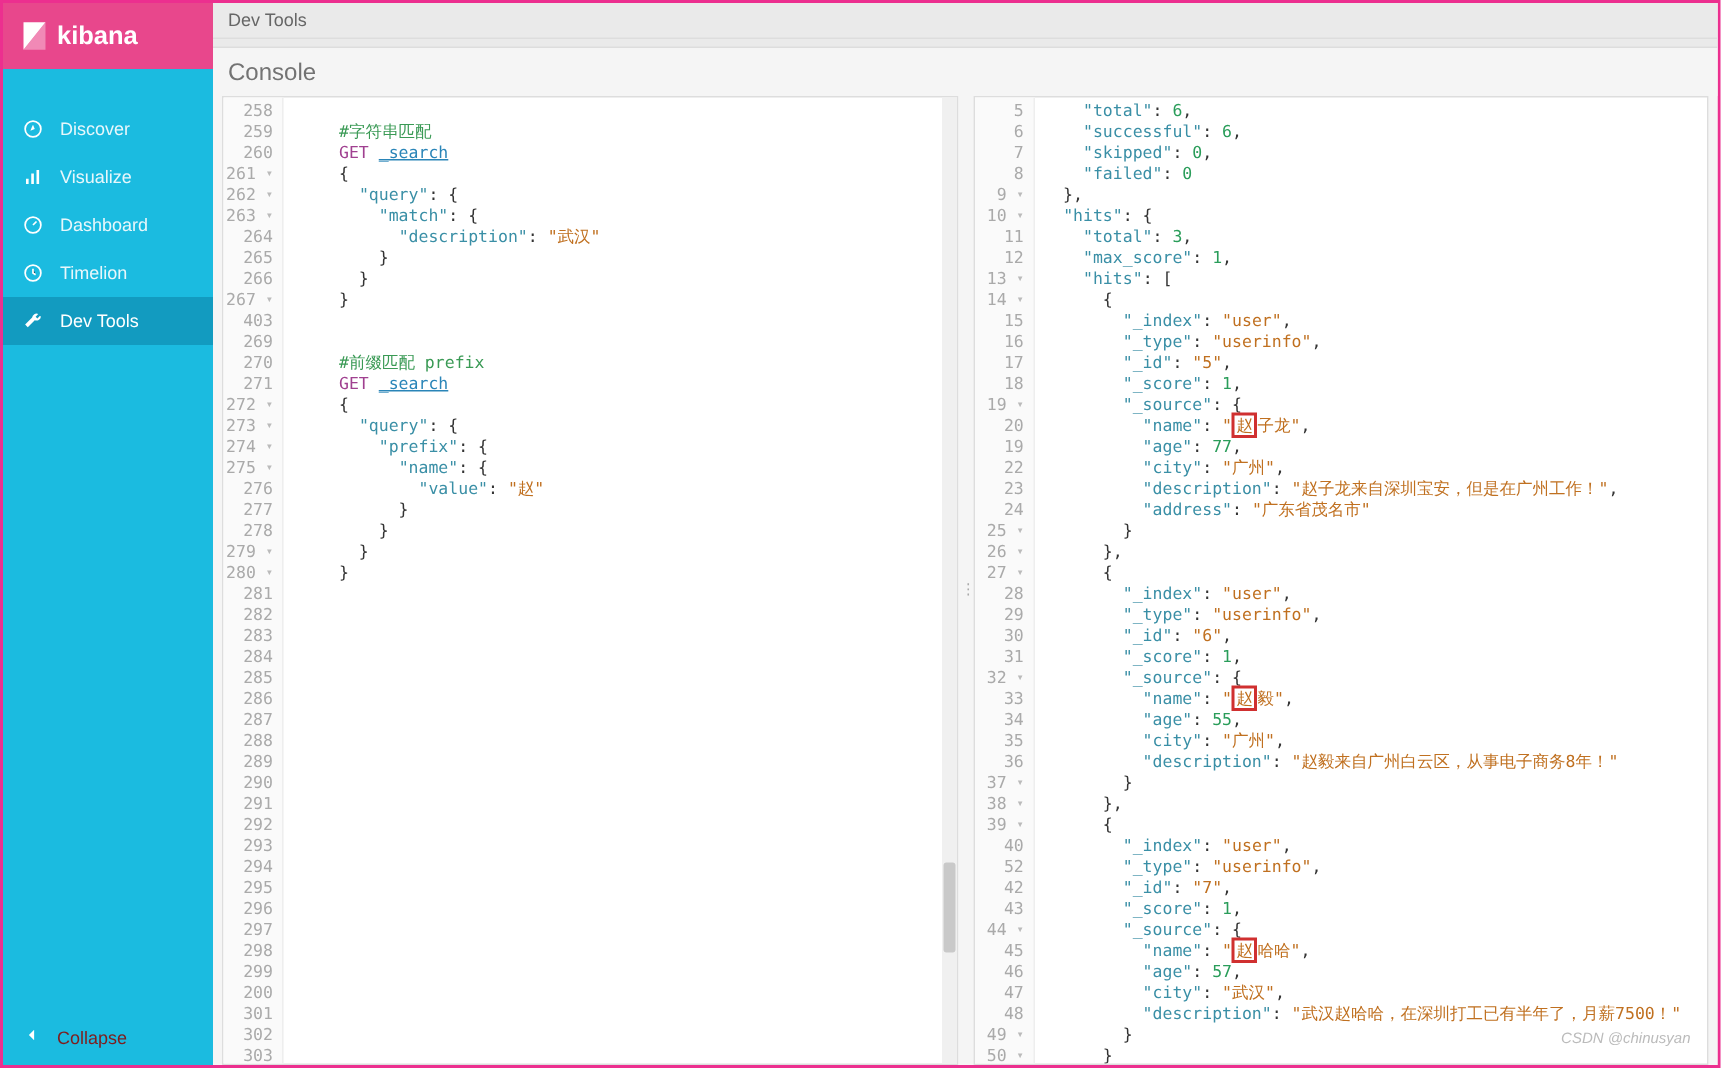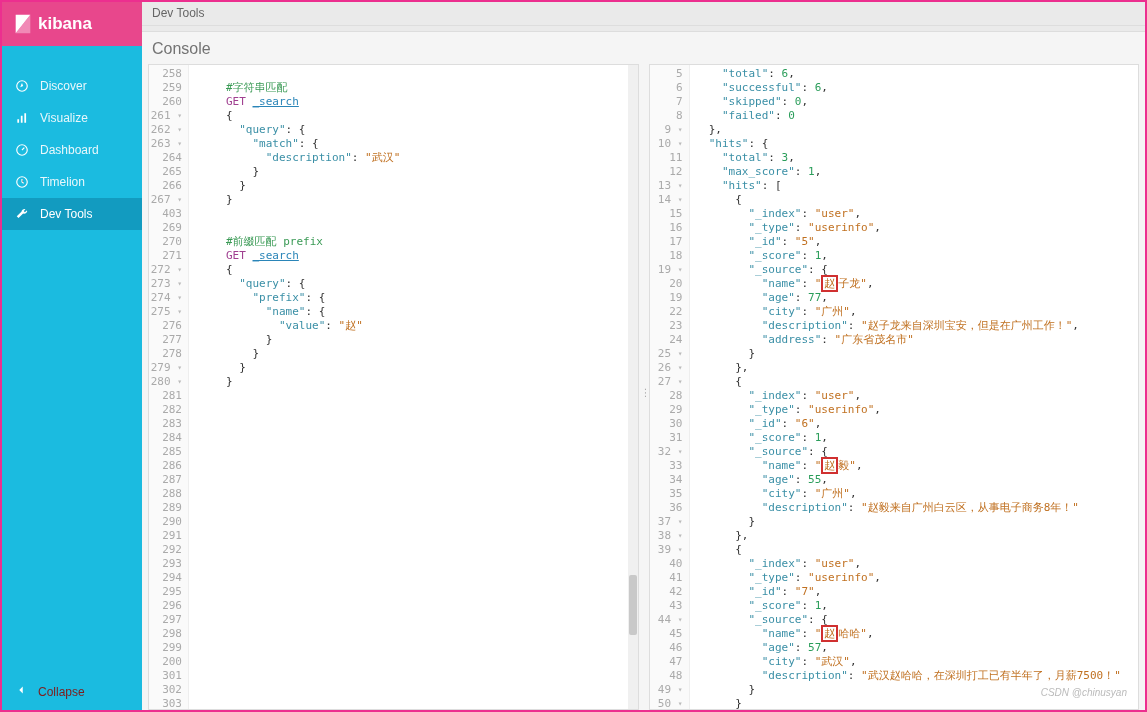--- a/index.html
+++ b/index.html
@@ -204,21 +204,21 @@
             <div>31</div>
             <div>32 <span class="fold">▾</span></div>
             <div>33</div>
             <div>34</div>
             <div>35</div>
             <div>36</div>
             <div>37 <span class="fold">▾</span></div>
             <div>38 <span class="fold">▾</span></div>
             <div>39 <span class="fold">▾</span></div>
             <div>40</div>
-            <div>41</div>
+            <div>52</div>
             <div>42</div>
             <div>43</div>
             <div>44 <span class="fold">▾</span></div>
             <div>45</div>
             <div>46</div>
             <div>47</div>
             <div>48</div>
             <div>49 <span class="fold">▾</span></div>
             <div>50 <span class="fold">▾</span></div>
           </div>

